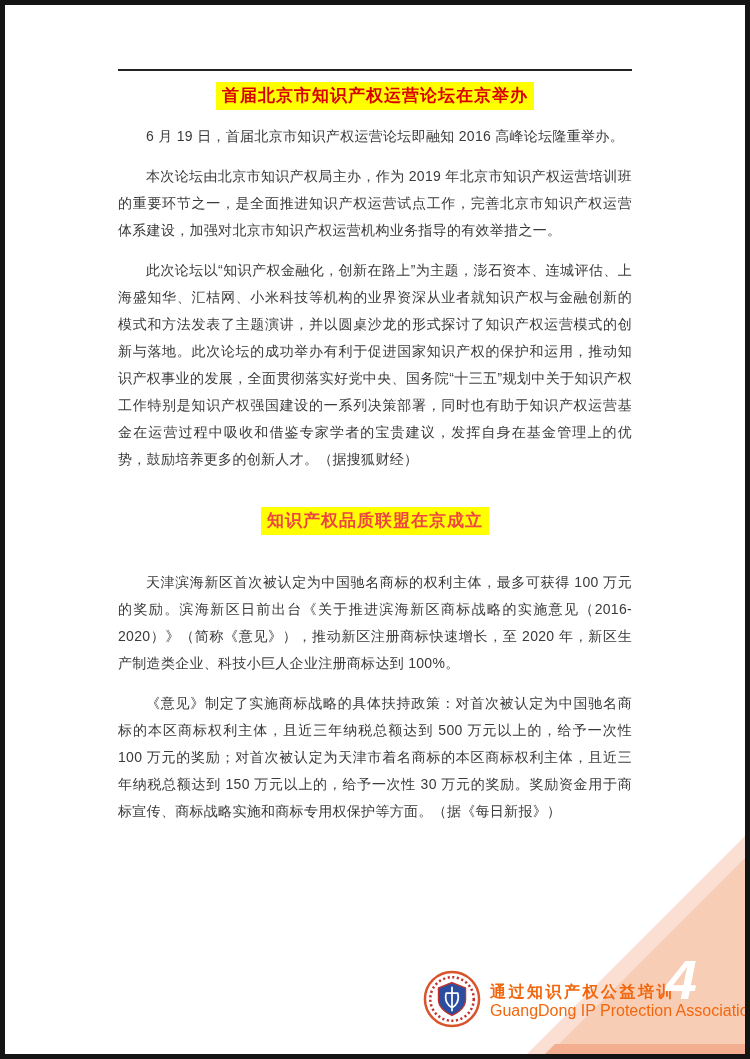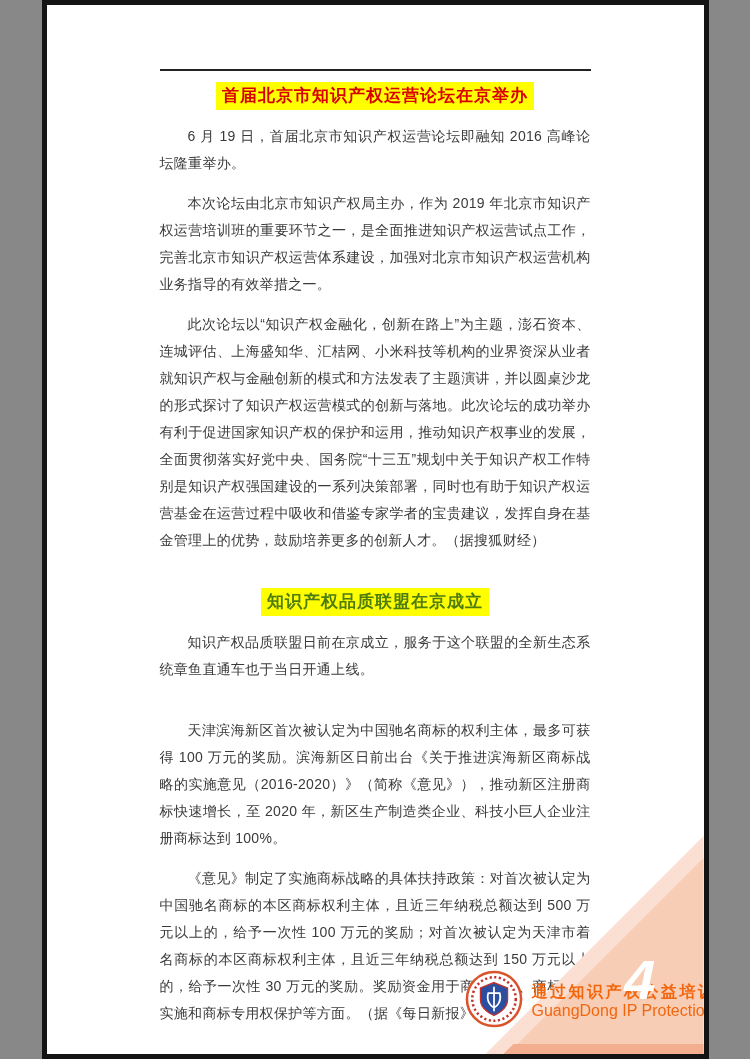--- a/index.html
+++ b/index.html
@@ -1,18 +1,18 @@
 <!DOCTYPE html>
 <html><head>
 <meta charset="utf-8">
 <style>
   html,body{margin:0;padding:0;background:#888;}
   .page{
     position:relative;
-    width:667px;height:1059px;
+    width:750px;height:1059px;
     background:#ffffff;
     border:5px solid #141414;
     box-sizing:border-box;
     overflow:hidden;
     font-family:"Liberation Sans","DejaVu Sans",sans-serif;
     margin:0 auto;
   }
   .content{
     position:absolute;
     left:113px; right:113px; top:0;
@@ -31,21 +31,21 @@
   }
   .headline .hl{
     display:inline-block;
     background:#ffff00;
     padding:5px 6px 6px 6px;
     font-weight:bold;
     letter-spacing:1px;
   }
   .headline.first{margin-top:11px;}
   .headline.red .hl{color:#d90000;}
-  .headline.dark .hl{color:#4d7c0f;}
+  .headline.dark .hl{color:#ef4444;}
   .body-p{
     margin:13px 0 0 0;
     font-size:14px;
     line-height:27px;
     color:#3a3a3a;
     text-align:justify;
     text-indent:2em;
     letter-spacing:0.3px;
   }
   .article{margin:0;}
@@ -114,21 +114,20 @@
 
     <section class="article">
       <h2 class="headline first red"><span class="hl">首届北京市知识产权运营论坛在京举办</span></h2>
       <p class="body-p">6 月 19 日，首届北京市知识产权运营论坛即融知 2016 高峰论坛隆重举办。</p>
       <p class="body-p">本次论坛由北京市知识产权局主办，作为 2019 年北京市知识产权运营培训班的重要环节之一，是全面推进知识产权运营试点工作，完善北京市知识产权运营体系建设，加强对北京市知识产权运营机构业务指导的有效举措之一。</p>
       <p class="body-p">此次论坛以“知识产权金融化，创新在路上”为主题，澎石资本、连城评估、上海盛知华、汇桔网、小米科技等机构的业界资深从业者就知识产权与金融创新的模式和方法发表了主题演讲，并以圆桌沙龙的形式探讨了知识产权运营模式的创新与落地。此次论坛的成功举办有利于促进国家知识产权的保护和运用，推动知识产权事业的发展，全面贯彻落实好党中央、国务院“十三五”规划中关于知识产权工作特别是知识产权强国建设的一系列决策部署，同时也有助于知识产权运营基金在运营过程中吸收和借鉴专家学者的宝贵建议，发挥自身在基金管理上的优势，鼓励培养更多的创新人才。（据搜狐财经）</p>
     </section>
 
     <section class="article">
       <h2 class="headline dark"><span class="hl">知识产权品质联盟在京成立</span></h2>
-      <p class="body-p">知识产权品质联盟日前在京成立，服务于这个联盟的全新生态系统章鱼直通车也于当日开通上线。</p>
     </section>
 
     <section class="article">
       <p class="body-p">天津滨海新区首次被认定为中国驰名商标的权利主体，最多可获得 100 万元的奖励。滨海新区日前出台《关于推进滨海新区商标战略的实施意见（2016-2020）》（简称《意见》），推动新区注册商标快速增长，至 2020 年，新区生产制造类企业、科技小巨人企业注册商标达到 100%。</p>
       <p class="body-p">《意见》制定了实施商标战略的具体扶持政策：对首次被认定为中国驰名商标的本区商标权利主体，且近三年纳税总额达到 500 万元以上的，给予一次性 100 万元的奖励；对首次被认定为天津市着名商标的本区商标权利主体，且近三年纳税总额达到 150 万元以上的，给予一次性 30 万元的奖励。奖励资金用于商标宣传、商标战略实施和商标专用权保护等方面。（据《每日新报》）</p>
     </section>
   </div>
 
   <div class="tri tri-light"></div>
   <div class="tri tri-main"></div>

